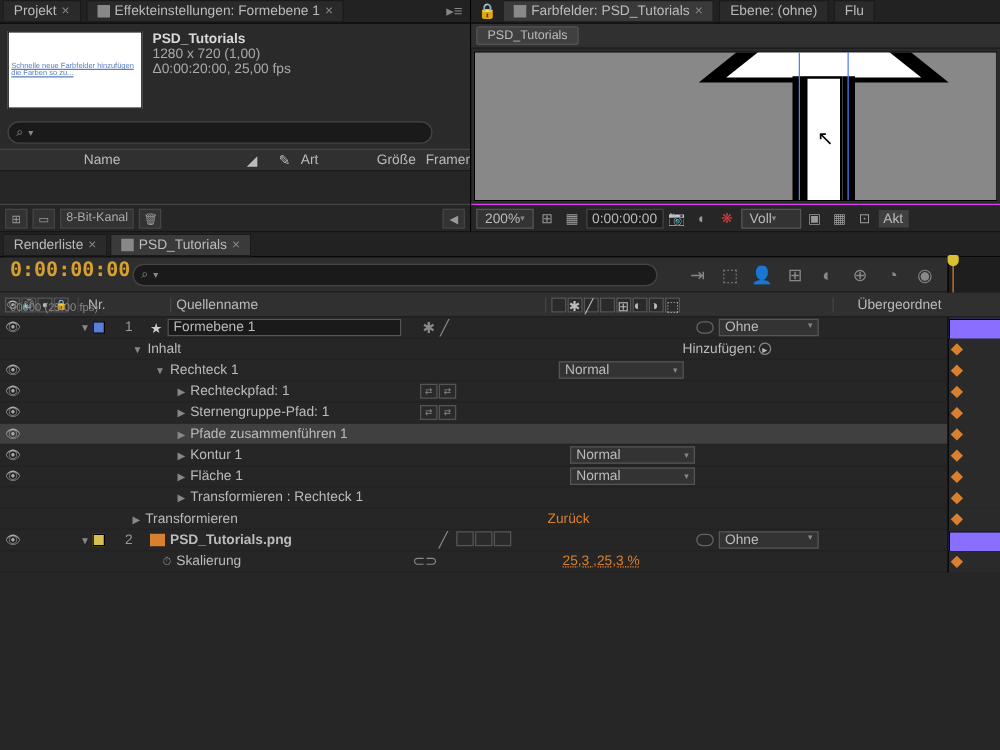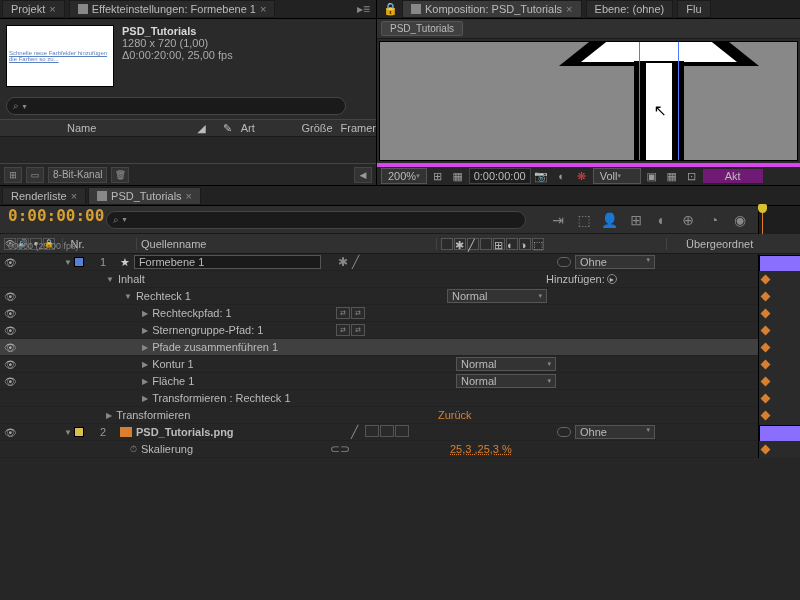--- a/index.html
+++ b/index.html
@@ -44,21 +44,21 @@
 
 .viewer { flex: 1; background: #888888; display: flex; align-items: center; justify-content: center; position: relative; margin: 2px; border: 1px solid #000; overflow:hidden;}
 .arrow-shape { position: relative; width: 180px; height: 150px; }
 .arrow-body { position: absolute; left: 65px; top: 45px; width: 50px; height: 105px; background: #000; }
 .arrow-body-inner { position:absolute; left:10px; top:0; width:30px; height:105px; background:#fff; border:2px solid #000;}
 .arrow-head { position: absolute; top: -30px; left: -10px; width: 0; height: 0; border-left: 100px solid transparent; border-right: 100px solid transparent; border-bottom: 80px solid #000; }
 .arrow-head-inner { position: absolute; top: -16px; left: 12px; width: 0; height: 0; border-left: 78px solid transparent; border-right: 78px solid transparent; border-bottom: 62px solid #fff; }
 .selection-box { position:absolute; left:70px; top:15px; width:40px; height:135px; border:1px solid #4a7fff; }
 .cursor-arrow { position:absolute; left:85px; top:85px; font-size:16px; color:#000; }
 
-.viewer-footer { height: 22px; background: #262626; border-top: 4px solid #d946ef; display: flex; align-items: center; padding: 0 4px; gap: 2px; font-size: 10px; }
+.viewer-footer { height: 22px; background: #262626; border-top: 1px solid #d946ef; display: flex; align-items: center; padding: 0 4px; gap: 2px; font-size: 10px; }
 .vf-field { background: #1e1e1e; border: 1px solid #444; padding: 1px 4px; height: 16px; display: flex; align-items: center; gap: 2px; color: #c8a050; }
 .vf-dropdown { background: #333; border: 1px solid #555; padding: 1px 6px; height: 16px; display: flex; align-items: center; color: #ccc; }
 .vf-icon { width: 18px; height: 16px; display: flex; align-items: center; justify-content: center; font-size: 11px; color: #999; }
 
 
 .timeline-area { height: 414px; display: flex; flex-direction: column; background: #262626; }
 .tl-tabs { height: 20px; background: #222; display: flex; align-items: center; padding: 0 2px; border-bottom: 1px solid #000; }
 
 .tl-header { height: 28px; background: #2e2e2e; display: flex; align-items: center; border-bottom: 1px solid #1a1a1a; }
 .timecode { color: #d8a030; font-size: 16px; font-weight: bold; font-family: monospace; padding: 0 8px; width: 102px; }
@@ -169,21 +169,21 @@
       <div style="flex:1"></div>
       <div class="footer-icon">◀</div>
     </div>
   </div>
 
   <div class="comp-panel">
     <div class="top-tabs">
       <span class="ae-icon" style="padding:0 4px;">🔒</span>
       <div class="panel-tab active">
         <span class="tab-icon"></span>
-        <span>Komposition: PSD_Tutorials</span>
+        <span>Farbfelder: PSD_Tutorials</span>
         <span class="tab-close">×</span>
       </div>
       <div class="panel-tab" style="margin-left:4px;">
         <span>Ebene: (ohne)</span>
       </div>
       <div class="panel-tab" style="margin-left:4px;">
         <span>Flu</span>
       </div>
     </div>
     <div class="comp-tabs-sub">
@@ -215,21 +215,21 @@
       <div class="vf-icon">📷</div>
       <div class="vf-icon">◐</div>
       <div class="vf-icon" style="color:#d04040;">❋</div>
       <div class="vf-dropdown" style="width:48px;">
           <span>Voll</span> 
           <span class="small-tri">▾</span>
         </div>
       <div class="vf-icon">▣</div>
       <div class="vf-icon">▦</div>
       <div class="vf-icon">⊡</div>
-      <div style="background:#701a75; padding:1px 22px;">Akt</div>
+      <div style="background:#404040; padding:1px 4px;">Akt</div>
     </div>
   </div>
 </div>
 
 <div class="timeline-area">
   <div class="tl-tabs">
     <div class="panel-tab">
       <span>Renderliste</span>
       <span class="tab-close">×</span>
     </div>

